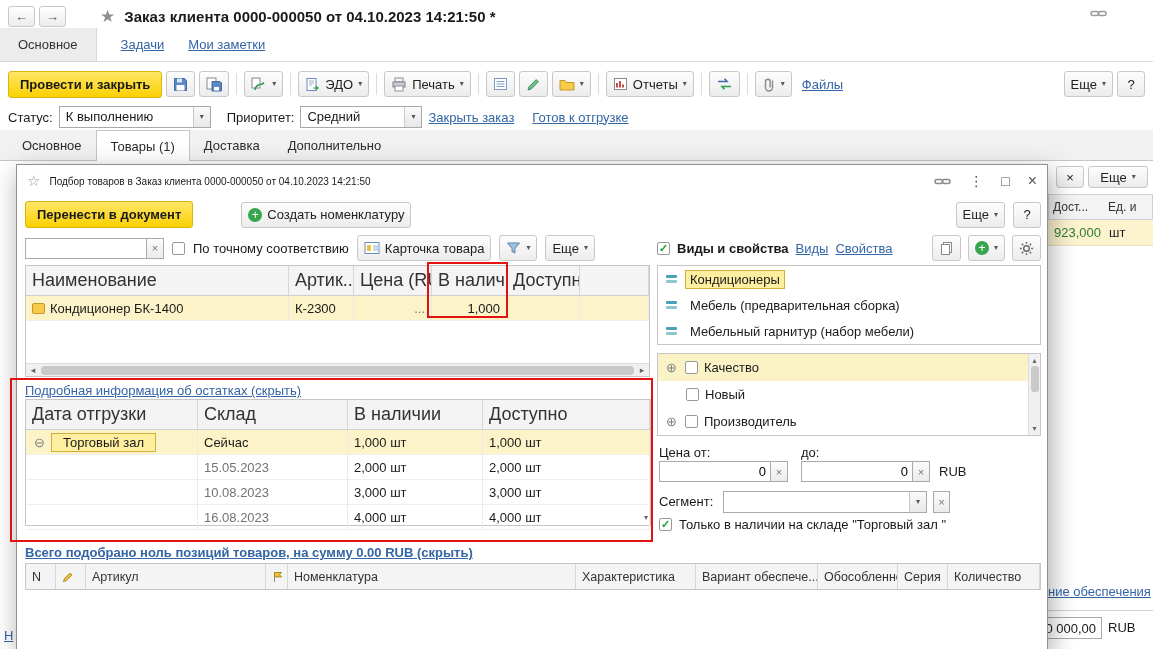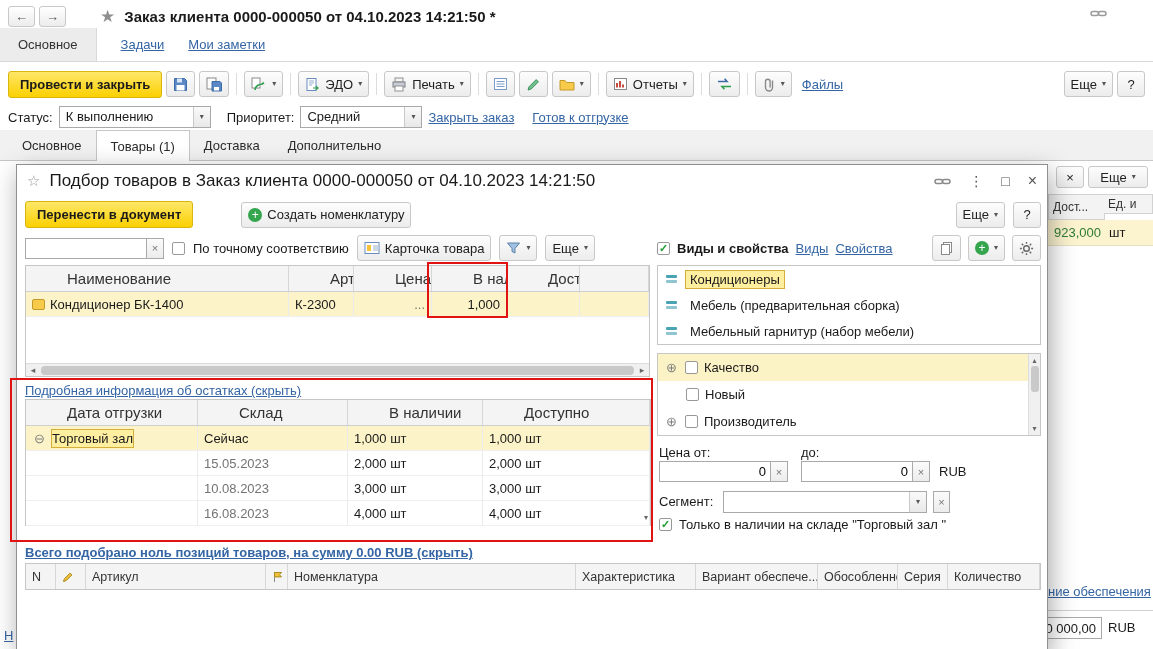--- a/index.html
+++ b/index.html
@@ -55,35 +55,35 @@
   .bghead { background:#f3f3f3; border:1px solid #d2d2d2; display:flex; align-items:center; padding:0 4px;
             color:#333; font-size:12px; overflow:hidden; white-space:nowrap; }
   .bgrow { background:#fcf3cf; border-bottom:1px solid #e6dfc2; display:flex; align-items:center; padding:0 4px;
            overflow:hidden; white-space:nowrap; }
 
   
   .dialog { position:absolute; left:16px; top:164px; width:1032px; height:486px; background:#fff;
             border:1px solid #8f8f8f; box-shadow:3px 8px 24px rgba(0,0,0,.35); z-index:10; }
   .dlg-title { position:absolute; left:0; top:0; width:100%; height:32px; display:flex; align-items:center; padding:0 10px; gap:9px; }
   .dlg-star { color:#9a9a9a; font-size:15px; cursor:pointer; }
-  .dlg-title-text { font-size:17px; white-space:nowrap; overflow:hidden; }
+  .dlg-title-text { font-size:10px; white-space:nowrap; overflow:hidden; }
   .dlg-controls { margin-left:auto; display:flex; align-items:center; gap:18px; color:#555; }
   .dlg-ctl { cursor:pointer; font-size:14px; line-height:1; }
 
   .cb { width:13px; height:13px; border:1px solid #999; border-radius:2px; background:#fff;
         display:inline-flex; align-items:center; justify-content:center; flex:none; cursor:pointer; }
   .cb .mark { color:#21a038; font-weight:700; font-size:11px; line-height:1; }
 
   .inp { height:21px; border:1px solid #a9a9a9; background:#fff; font-family:inherit; font-size:13px; padding:0 4px; }
   .clrbtn { width:17px; height:21px; border:1px solid #a9a9a9; border-left:none; background:linear-gradient(#fbfbfb,#ececec);
             color:#777; font-size:11px; display:inline-flex; align-items:center; justify-content:center; padding:0; }
 
   .g-head { display:grid; background:#f4f4f4; border-bottom:1px solid #cfcfcf; color:#333; }
-  .g-head .hc { padding:4px 6px; border-right:1px solid #d7d7d7; font-size:15px; overflow:hidden; white-space:nowrap;
-                display:flex; align-items:center; gap:4px;margin-left:35px; }
+  .g-head .hc { padding:4px 6px; border-right:1px solid #d7d7d7; font-size:18px; overflow:hidden; white-space:nowrap;
+                display:flex; align-items:center; gap:4px; }
   .g-row { display:grid; }
   .g-row .c { padding:4px 6px; border-right:1px solid #ebebeb; border-bottom:1px solid #efefef; overflow:hidden; white-space:nowrap;
               display:flex; align-items:center; gap:5px; }
   .num { justify-content:flex-end; }
   .row-sel { background:#fcf4c8; }
 
   .goods { position:absolute; border:1px solid #c6c6c6; background:#fff; }
   .goods .g-head, .goods .g-row { grid-template-columns:263px 65px 78px 75px 73px 1fr; }
   .item-ic { width:13px; height:11px; background:#f7ca4a; border:1px solid #c49b2a; border-radius:2px; flex:none; }
 
@@ -102,21 +102,21 @@
   .expander { color:#808080; font-size:13px; width:15px; text-align:center; flex:none; cursor:pointer; }
 
   .vscroll { position:absolute; right:0; top:0; bottom:0; width:12px; background:#f0f0f0; border-left:1px solid #ddd;
              display:flex; flex-direction:column; align-items:center; padding:1px 0; cursor:pointer; }
   .vscroll .ar { font-size:8px; color:#666; line-height:1.4; }
   .vscroll .vthumb { width:8px; height:26px; background:#c9c9c9; border-radius:3px; margin-bottom:auto; }
 
   .stock-table { position:absolute; border:1px solid #c6c6c6; background:#fff; }
   .stock-table .g-head, .stock-table .g-row { grid-template-columns:172px 150px 135px 1fr; }
   .red { color:#737373; }
-  .wh-label { background:#fdeea0; outline:1px solid #d3ae3a; padding:1px 0; }
+  .wh-label { background:#fdeea0; outline:1px solid #d3ae3a; padding:1px 11px; }
   .vhint { position:absolute; right:2px; bottom:3px; font-size:8px; color:#666; }
 
   .sel-head { position:absolute; display:grid; grid-template-columns:30px 30px 180px 22px 288px 120px 122px 80px 50px 1fr;
               background:#f4f4f4; border:1px solid #c6c6c6; color:#333; height:27px; }
   .sel-head .hc { padding:0 6px; border-right:1px solid #d7d7d7; font-size:12.5px; white-space:nowrap; overflow:hidden;
                   display:flex; align-items:center; }
 
   .anno { position:absolute; border:2px solid #e01212; z-index:60; pointer-events:none; }
 
   .plus-ic { width:14px; height:14px; border-radius:50%; background:#35a54e; color:#fff; display:inline-flex;
@@ -298,21 +298,21 @@
   </div>
 
   <button class="tbtn bgfrag" style="left:1056px;top:166px;height:22px">
       <span>×</span>
     </button>
   <button class="tbtn bgfrag" style="left:1088px;top:166px;height:22px;width:60px">
     <span>Еще</span>
     <span class="caret">▾</span>
   </button>
   <div class="bgfrag bghead" style="left:1048px;top:194px;width:57px;height:26px">Дост...</div>
-  <div class="bgfrag bghead" style="left:1104px;top:194px;width:49px;height:20px;border-left:none">Ед. и</div>
+  <div class="bgfrag bghead" style="left:1104px;top:194px;width:49px;height:26px;border-left:none">Ед. и</div>
   <div class="bgfrag bgrow" style="left:1048px;top:220px;width:57px;height:26px;justify-content:flex-end;color:#2e7d32">923,000</div>
   <div class="bgfrag bgrow" style="left:1105px;top:220px;width:48px;height:26px">шт</div>
   <span class="bgfrag link" style="left:1048px;top:584px">ние обеспечения</span>
   <div class="bgfrag" style="left:1048px;top:610px;width:105px;height:1px;background:#d0d0d0"></div>
   <div class="bgfrag" style="left:1006px;top:617px;width:96px;height:22px;border:1px solid #a9a9a9;background:#fff;display:flex;align-items:center;justify-content:flex-end;padding:0 5px">
     <span>0 000,00</span>
   </div>
   <span class="bgfrag" style="left:1108px;top:620px">RUB</span>
   <span class="bgfrag link" style="left:4px;top:628px">Н</span>
 

